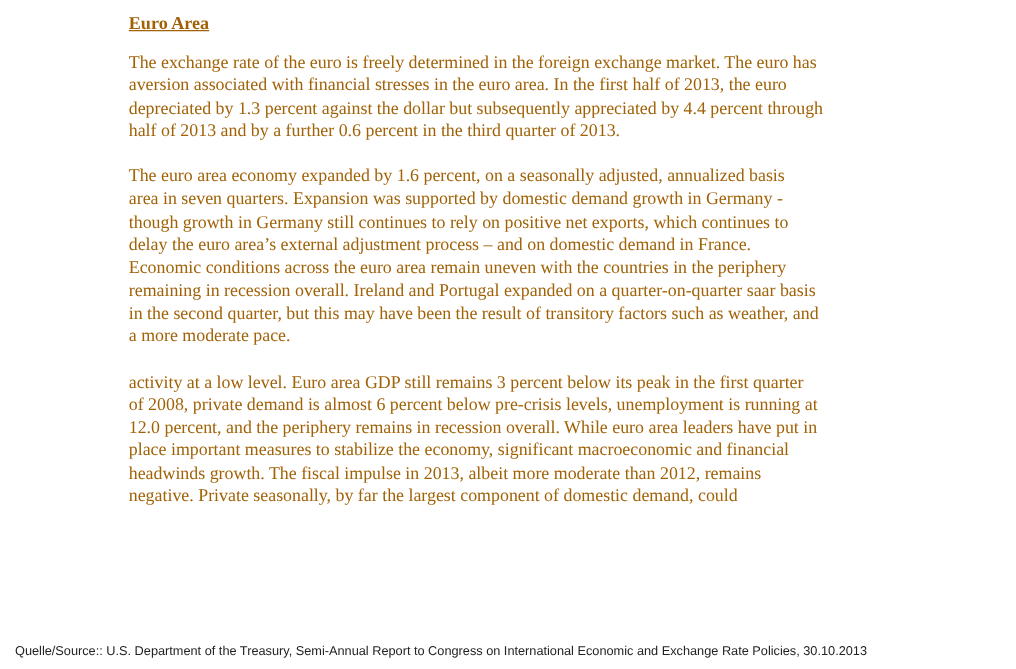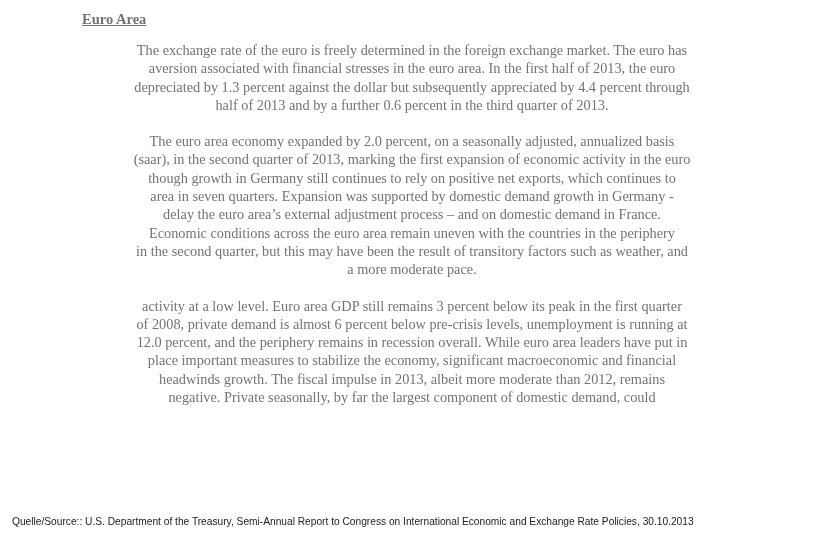--- a/index.html
+++ b/index.html
@@ -1,44 +1,44 @@
 <!DOCTYPE html>
 <html><head>
 <meta charset="utf-8">
 <style>
   html, body { margin:0; padding:0; background:#ffffff; }
   body { width:813px; height:535px; position:relative; overflow:hidden; }
-  .page { position:absolute; left:82px; top:10px; width:660px;
-    font-family:"Liberation Serif", "DejaVu Serif", serif; color:#737373; font-size:14.3px; }
+  .page { position:absolute; left:103px; top:10px; width:660px;
+    font-family:"Liberation Serif", "DejaVu Serif", serif; color:#a16207; font-size:14.3px; }
   .heading { font-weight:bold; text-decoration:underline; font-size:14.5px; line-height:18px; margin:0 0 13px 0; }
   .para { margin:0 0 18px 0; }
-  .line { display:block; line-height:18.3px; white-space:nowrap;text-align:center; }
+  .line { display:block; line-height:18.3px; white-space:nowrap; }
   .source { position:absolute; left:12px; top:516px;
     font-family:Liberation Sans, sans-serif; font-size:10.2px; color:#222; white-space:nowrap; }
 </style>
 </head>
 <body>
 
 <div class="page">
   <div class="heading">Euro Area</div>
 
   <div class="para">
     <span class="line">The exchange rate of the euro is freely determined in the foreign exchange market.  The euro has</span>
     <span class="line">aversion associated with financial stresses in the euro area.  In the first half of 2013, the euro</span>
     <span class="line">depreciated by 1.3 percent against the dollar but subsequently appreciated by 4.4 percent through</span>
     <span class="line">half of 2013 and by a further 0.6 percent in the third quarter of 2013.</span>
   </div>
 
   <div class="para">
-    <span class="line">The euro area economy expanded by 2.0 percent, on a seasonally adjusted, annualized basis</span>
-    <span class="line">(saar), in the second quarter of 2013, marking the first expansion of economic activity in the euro</span>
+    <span class="line">The euro area economy expanded by 1.6 percent, on a seasonally adjusted, annualized basis</span>
+    <span class="line">area in seven quarters.  Expansion was supported by domestic demand growth in Germany -</span>
     <span class="line">though growth in Germany still continues to rely on positive net exports, which continues to</span>
-    <span class="line">area in seven quarters.  Expansion was supported by domestic demand growth in Germany -</span>
     <span class="line">delay the euro area’s external adjustment process – and on domestic demand in France.</span>
     <span class="line">Economic conditions across the euro area remain uneven with the countries in the periphery</span>
+    <span class="line">remaining in recession overall.  Ireland and Portugal expanded on a quarter-on-quarter saar basis</span>
     <span class="line">in the second quarter, but this may have been the result of transitory factors such as weather, and</span>
     <span class="line">a more moderate pace.</span>
   </div>
 
   <div class="para">
     <span class="line">activity at a low level.  Euro area GDP still remains 3 percent below its peak in the first quarter</span>
     <span class="line">of 2008, private demand is almost 6 percent below pre-crisis levels, unemployment is running at</span>
     <span class="line">12.0 percent, and the periphery remains in recession overall.  While euro area leaders have put in</span>
     <span class="line">place important measures to stabilize the economy, significant macroeconomic and financial</span>
     <span class="line">headwinds growth.  The fiscal impulse in 2013, albeit more moderate than 2012, remains</span>

